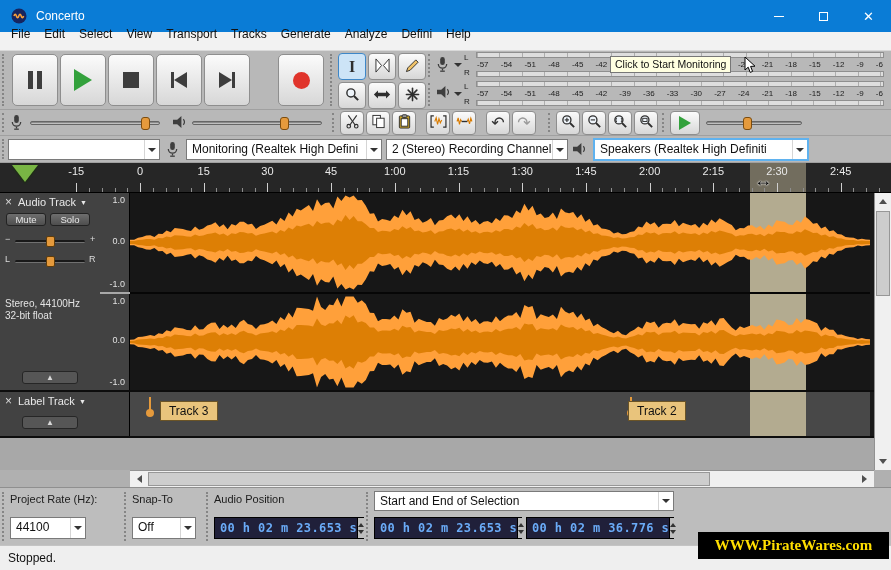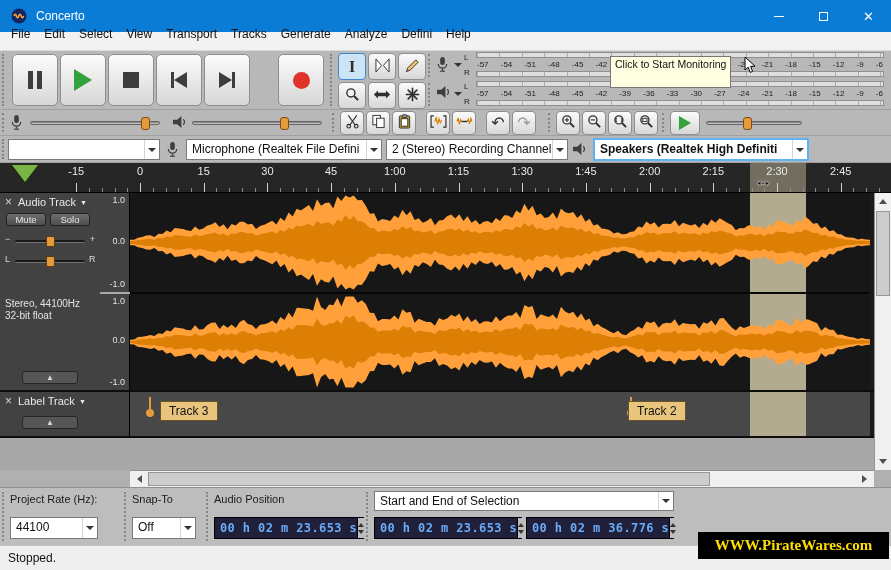--- a/index.html
+++ b/index.html
@@ -49,33 +49,33 @@
 
   
   .meter{position:absolute;left:428px;width:460px;height:29px;}
   .meter-icon{position:absolute;left:8px;top:5px;}
   .meter-arrow{position:absolute;left:26px;top:12px;width:0;height:0;border:4px solid transparent;border-top-color:#333;}
   .meter-chcol{position:absolute;left:36px;top:0;width:10px;height:29px;font-size:8px;color:#222;}
   .meter-ch{position:absolute;left:0;}
   .meter-body{position:absolute;left:48px;right:4px;top:1px;height:27px;}
   .mbar{height:6px;background:#dedede;border:1px solid #8f8f8f;background-image:repeating-linear-gradient(to right,rgba(0,0,0,.22) 0 1px,transparent 1px 22.4px);}
   .meter-scale{height:13px;display:flex;justify-content:space-between;align-items:center;font-size:8px;color:#1d1d1d;padding:0 1px;}
-  .tooltip{position:absolute;left:610px;top:5px;height:32px;line-height:14px;padding:0 4px;background:#ffffe1;border:1px solid #777;font-size:10.5px;color:#111;z-index:40;white-space:nowrap;}
+  .tooltip{position:absolute;left:610px;top:5px;height:17px;line-height:14px;padding:0 4px;background:#ffffe1;border:1px solid #777;font-size:10.5px;color:#111;z-index:40;white-space:nowrap;}
   .cursor-arrow{position:absolute;left:744px;top:5px;z-index:41;}
 
   
   .slider{position:absolute;top:11px;height:4px;background:linear-gradient(#707070,#d9d9d9);border:1px solid #666;border-radius:2px;}
   .thumb{position:absolute;top:-5px;width:9px;height:13px;background:var(--accent,#e59a3c);border:1px solid #7c4c0e;border-radius:3px;}
 
   
   .sel{position:absolute;height:21px;background:#fff;border:1px solid #7a7a7a;font-size:12px;line-height:19px;padding-left:5px;white-space:nowrap;overflow:hidden;}
   .sel .txt{display:block;padding-right:16px;overflow:hidden;}
   .sel .arr{position:absolute;right:0;top:0;bottom:0;width:15px;background:#fff;border-left:1px solid #d5d5d5;display:flex;align-items:center;justify-content:center;}
   .sel .arr::after{content:"";border:4px solid transparent;border-top-color:#333;margin-top:4px;}
-  .sel.focused{outline:2px solid #5fb2ef;outline-offset:-1px;font-weight:bold;}
+  .sel.focused{outline:2px solid #5fb2ef;outline-offset:-1px;}
 
   
   .ruler{position:absolute;top:163px;left:0;right:0;height:30px;background:#262626;overflow:hidden;border-bottom:1px solid #000;}
   .ruler-label{position:absolute;top:2px;transform:translateX(-50%);font-size:11px;color:#e9e9e9;}
   .ruler-tick-major{position:absolute;bottom:0;width:1px;height:9px;background:#cfcfcf;}
   .ruler-tick-minor{position:absolute;bottom:0;width:1px;height:4px;background:#8d8d8d;}
   .ruler-selection{position:absolute;top:0;bottom:0;background:rgba(176,168,141,0.55);}
   .pin{position:absolute;left:12px;top:2px;width:0;height:0;border-left:13px solid transparent;border-right:13px solid transparent;border-top:17px solid #79b544;filter:drop-shadow(0 1px 1px #17300a);}
   .cursor-hresize{position:absolute;left:754px;top:7px;font-size:18px;font-weight:bold;color:#000;text-shadow:0 0 2px #fff,0 0 2px #fff;z-index:30;}
 
@@ -420,21 +420,21 @@
     <div class="sel" style="left:8px;top:3px;width:152px">
         <span class="arr"></span>
       </div>
     <span class="abs" style="left:166px;top:5px"><svg viewBox="0 0 14 18" width="13" height="17">
           <rect x="4.5" y="1" width="5" height="8.5" rx="2.5" fill="#3e3e3e"></rect>
           <path d="M2.5 8.5a4.5 4.5 0 0 0 9 0" fill="none" stroke="#3e3e3e" stroke-width="1.4"></path>
           <line x1="7" y1="13.5" x2="7" y2="15.5" stroke="#3e3e3e" stroke-width="1.4"></line>
           <line x1="4.5" y1="16.2" x2="9.5" y2="16.2" stroke="#3e3e3e" stroke-width="1.4"></line>
         </svg></span>
     <div class="sel" style="left:186px;top:3px;width:196px">
-        <span class="txt">Microphone (Realtek File Defini</span>
+        <span class="txt">Monitoring (Realtek High Defini</span>
         <span class="arr"></span>
       </div>
     <div class="sel" style="left:386px;top:3px;width:182px">
         <span class="txt">2 (Stereo) Recording Channels</span>
         <span class="arr"></span>
       </div>
     <span class="abs" style="left:572px;top:6px"><svg viewBox="0 0 17 15" width="16" height="14">
           <polygon points="1,5 5.5,5 10,1 10,14 5.5,10 1,10" fill="#3e3e3e"></polygon>
           <path d="M12 4.5a4.2 4.2 0 0 1 0 6" fill="none" stroke="#3e3e3e" stroke-width="1.3"></path>
         </svg></span>
@@ -628,21 +628,21 @@
 
     <span class="stb-label" style="left:10px">Project Rate (Hz):</span>
     <span class="stb-label" style="left:132px">Snap-To</span>
     <span class="stb-label" style="left:214px">Audio Position</span>
 
     <div class="sel" style="left:374px;top:3px;width:300px;height:20px">
         <span class="txt">Start and End of Selection</span>
         <span class="arr"></span>
       </div>
 
-    <div class="sel" style="left:10px;top:29px;width:88px;height:22px">
+    <div class="sel" style="left:10px;top:29px;width:76px;height:22px">
         <span class="txt">44100</span>
         <span class="arr"></span>
       </div>
     <div class="sel" style="left:132px;top:29px;width:64px;height:22px">
         <span class="txt">Off</span>
         <span class="arr"></span>
       </div>
 
     <div class="tf" style="left:214px;width:150px">
         <span>00 h 02 m 23.653 s</span>

